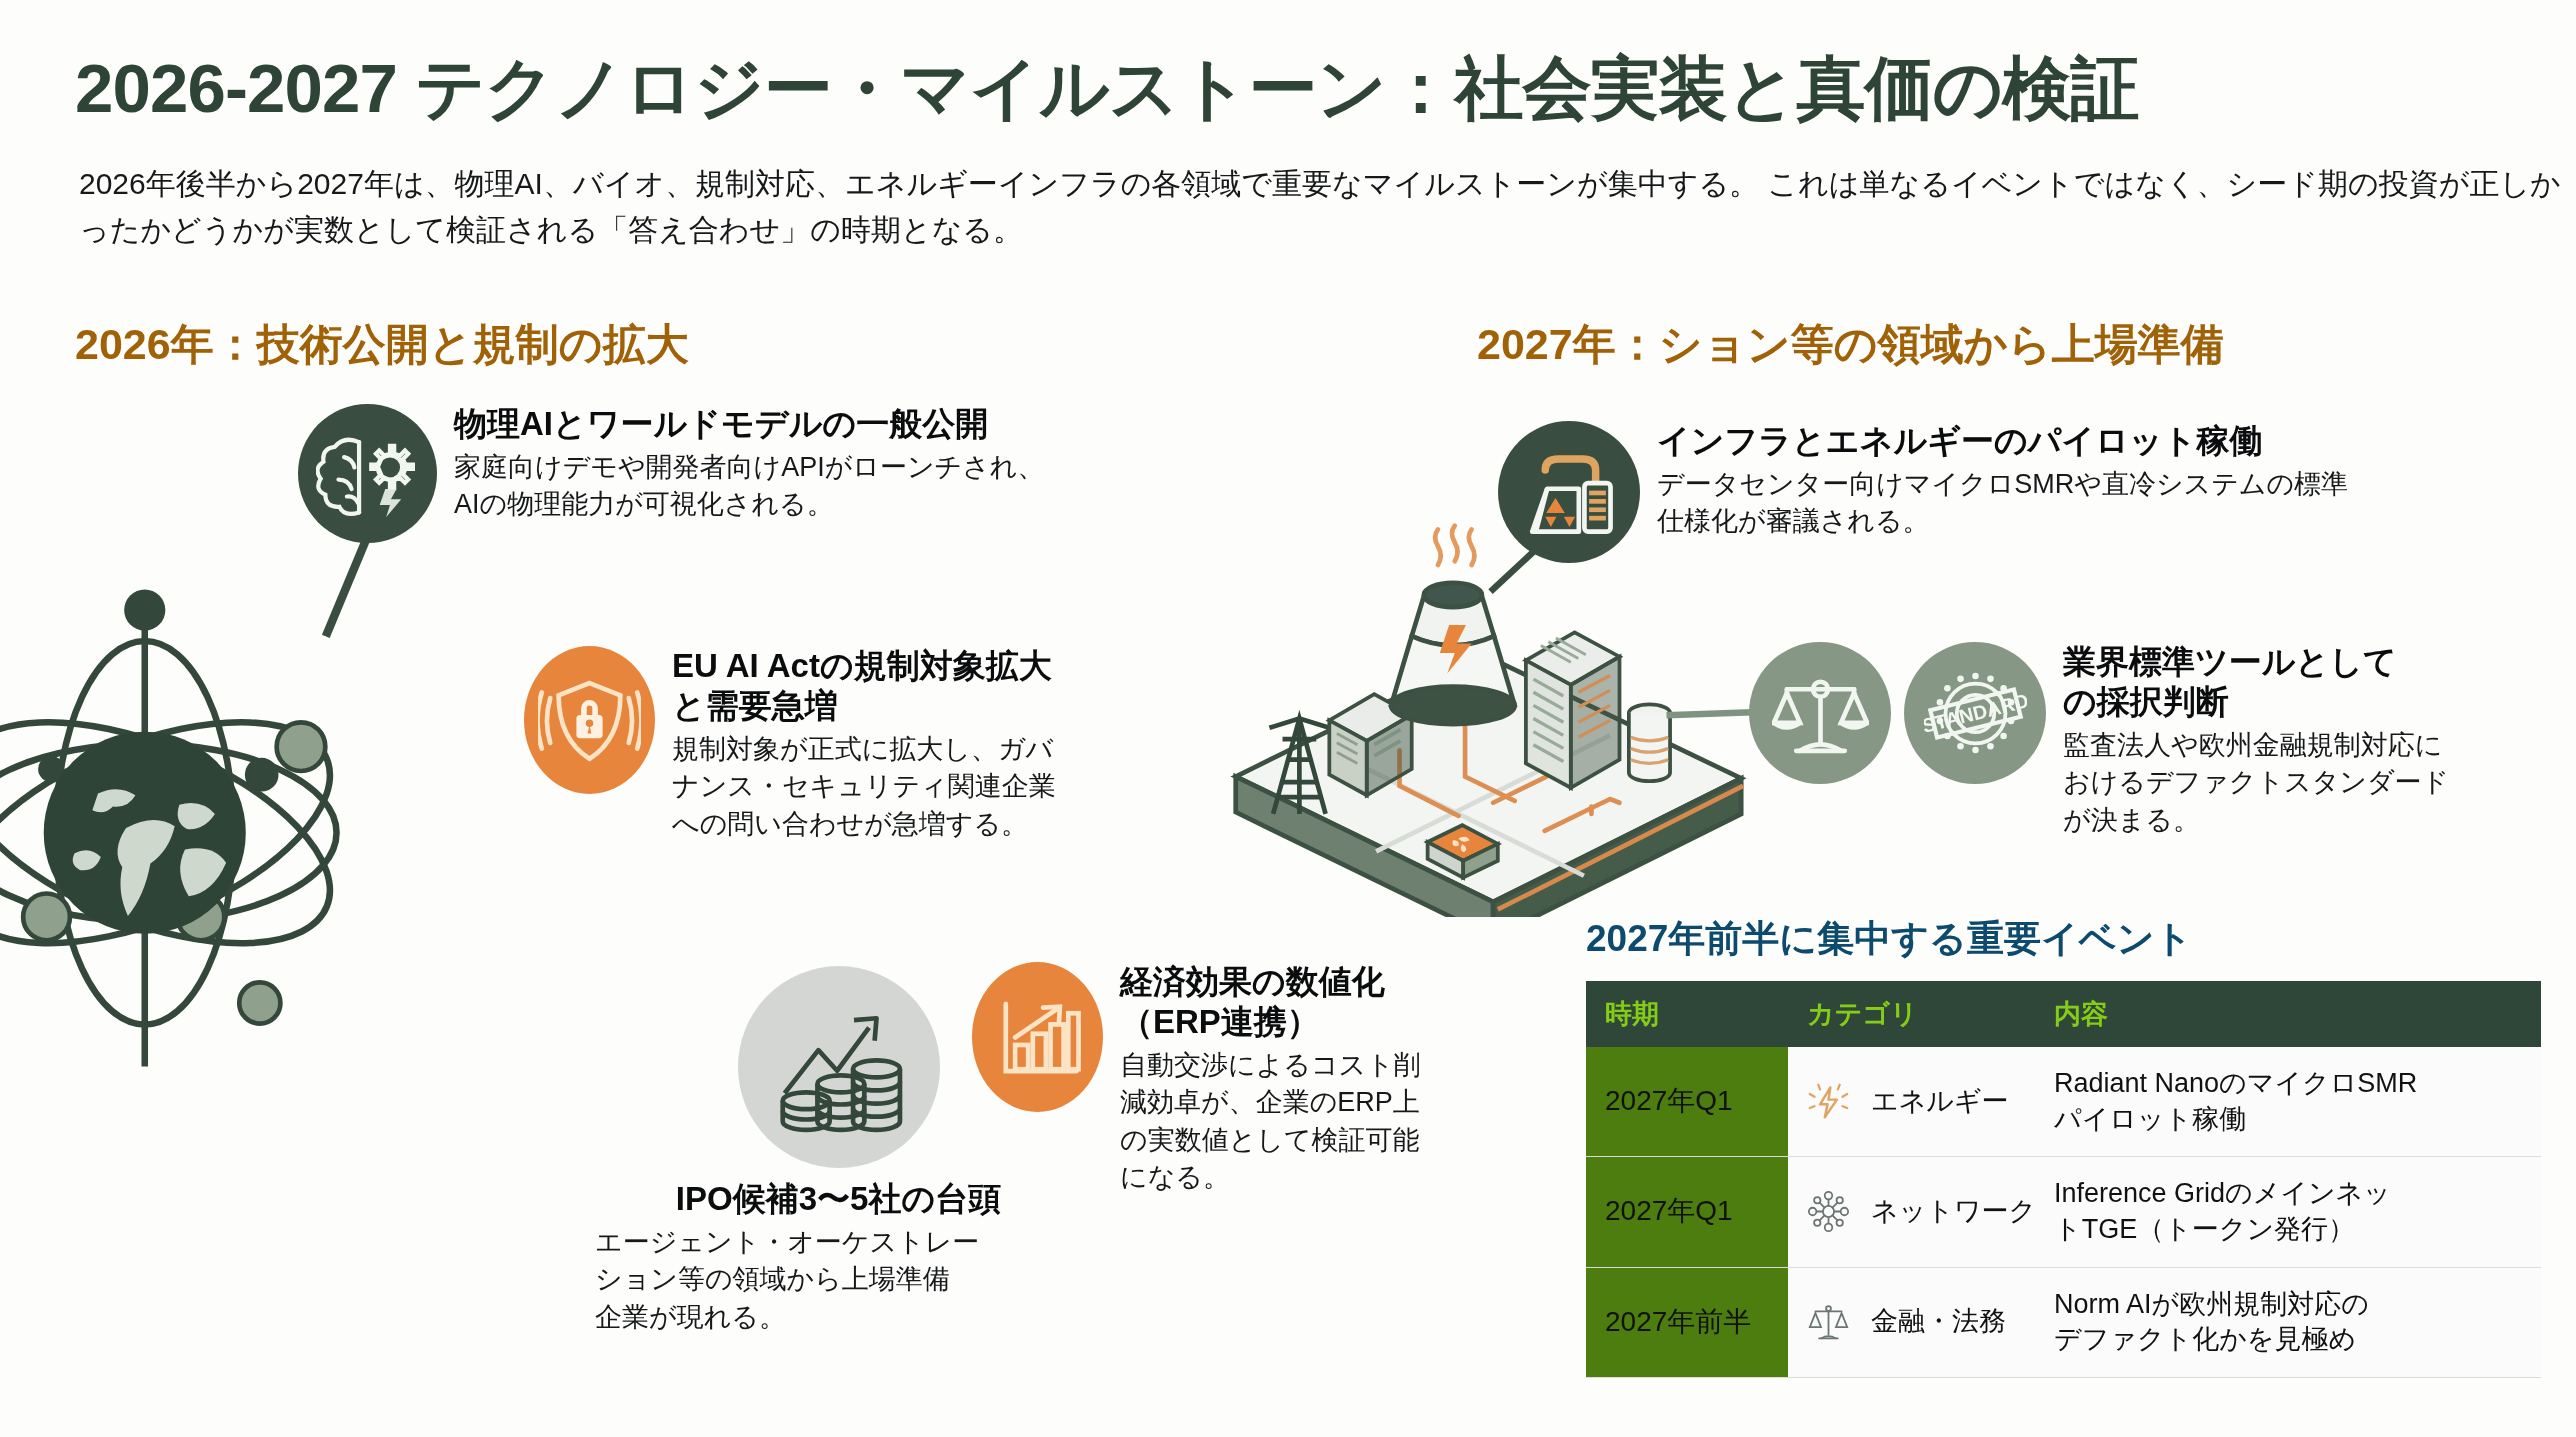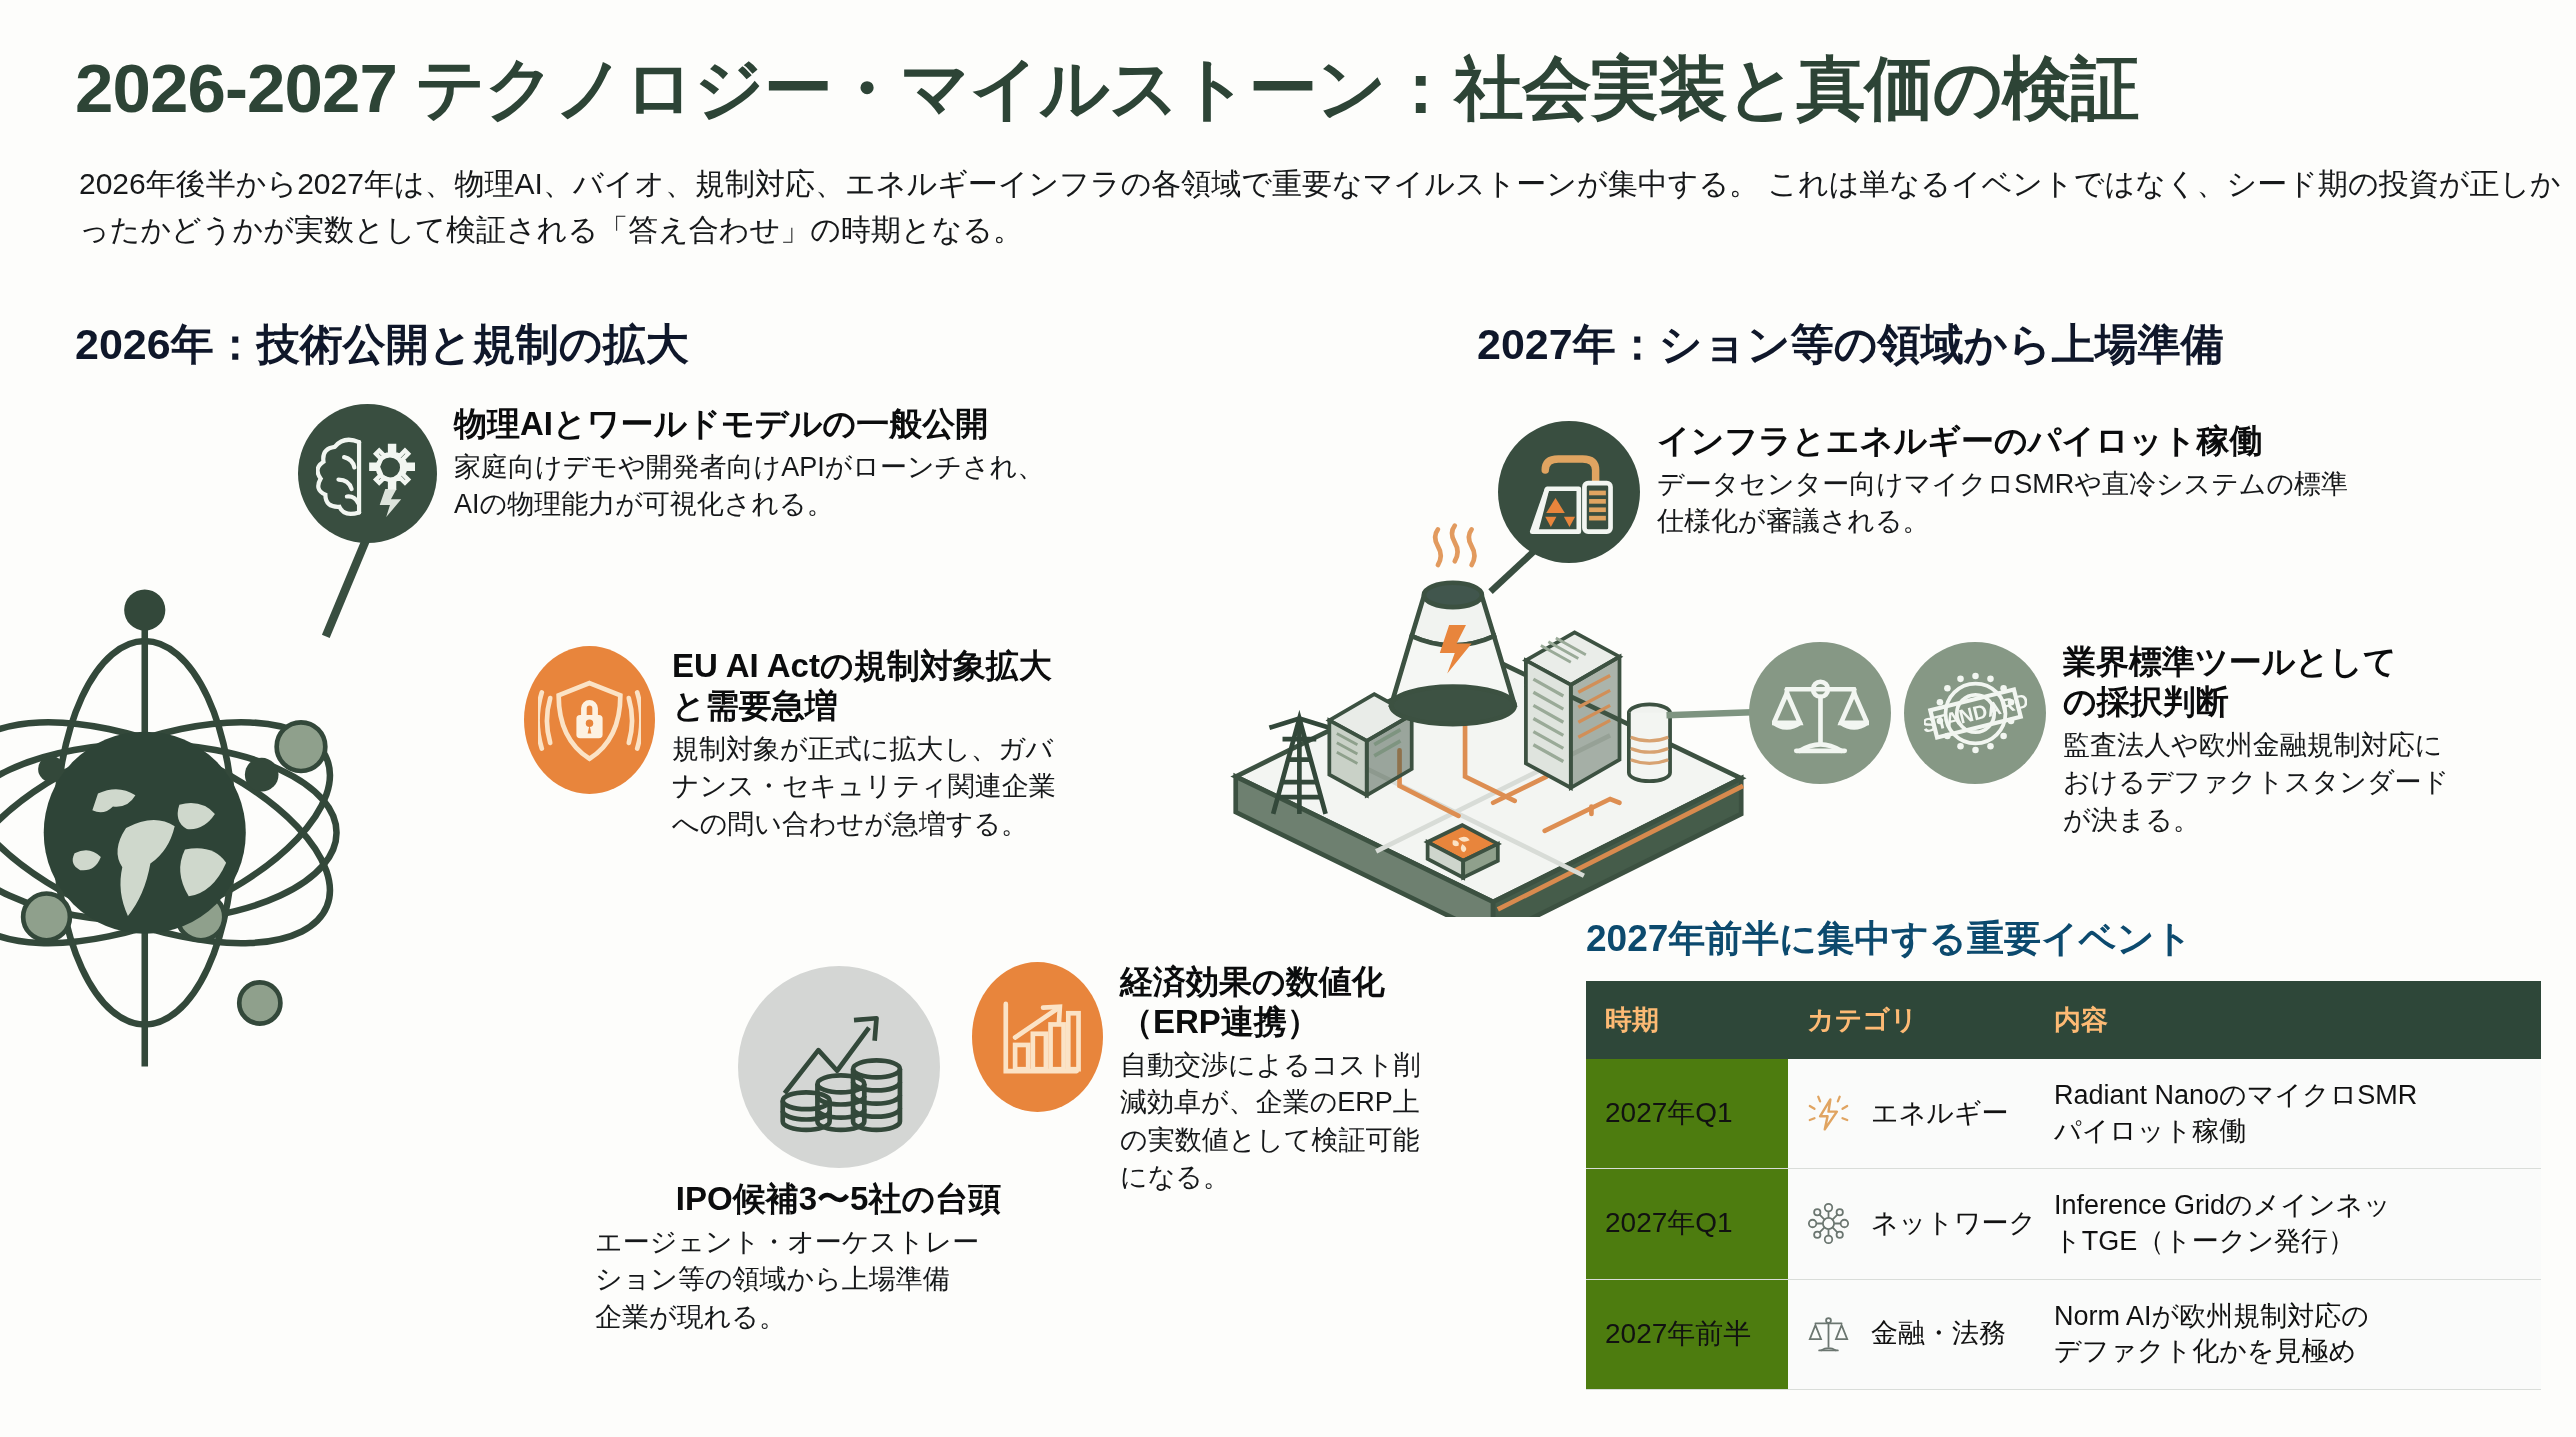--- a/index.html
+++ b/index.html
@@ -18,21 +18,21 @@
     font-size:69px; font-weight:bold; letter-spacing:-0.9px;
     color:#2D4436; white-space:nowrap;
   }
   .subtitle {
     position:absolute; left:79px; top:161px;
     font-size:30px; line-height:1.52; color:#16181a; font-weight:500;
   }
 
   
   .sec-head {
-    position:absolute; font-size:43px; font-weight:bold; color:#0f172a;
+    position:absolute; font-size:43px; font-weight:bold; color:#a16207;
     white-space:nowrap;
     text-align:center;
   }
   #sec-2026 { left:75px;  top:316px; }
   #sec-2027 { left:1477px; top:316px; }
 
   
   .callout { position:absolute; display:flex; align-items:flex-start; }
   .badge {
     flex:0 0 auto; border-radius:50%;
@@ -68,22 +68,22 @@
   #co-infra .badge { width:142px; height:142px; }
   #co-std { left:1749px; top:642px; width:824px; }
   #co-std .twobadge { flex:0 0 auto; display:flex; gap:13px; }
   #co-std .badge { width:142px; height:142px; }
 
   
   .tbl-wrap { position:absolute; left:1586px; top:914px; width:955px; }
   .tbl-title { font-size:37px; font-weight:bold; color:#0c4a6e; margin-bottom:17px; }
   table { border-collapse:collapse; width:955px; table-layout:fixed; }
   thead th {
-    background:#2E4739; color:#fdba74; font-size:27px; font-weight:bold;
-    text-align:left; padding:21px 19px; vertical-align:middle;
+    background:#2E4739; color:#84cc16; font-size:27px; font-weight:bold;
+    text-align:left; padding:15px 19px; vertical-align:middle;
   }
   thead th:nth-child(1){ width:202px; }
   thead th:nth-child(2){ width:247px;margin-top:11px; }
   tbody td {
     font-size:27px; color:#111; padding:19px 19px;
     vertical-align:middle; border-bottom:1.9px solid #D9DDD9;
     background:#FAFBFA; line-height:1.32;
   }
   tbody td.period { background:#4d7c0f; font-size:28px; }
   tbody td.cat { white-space:nowrap; }

